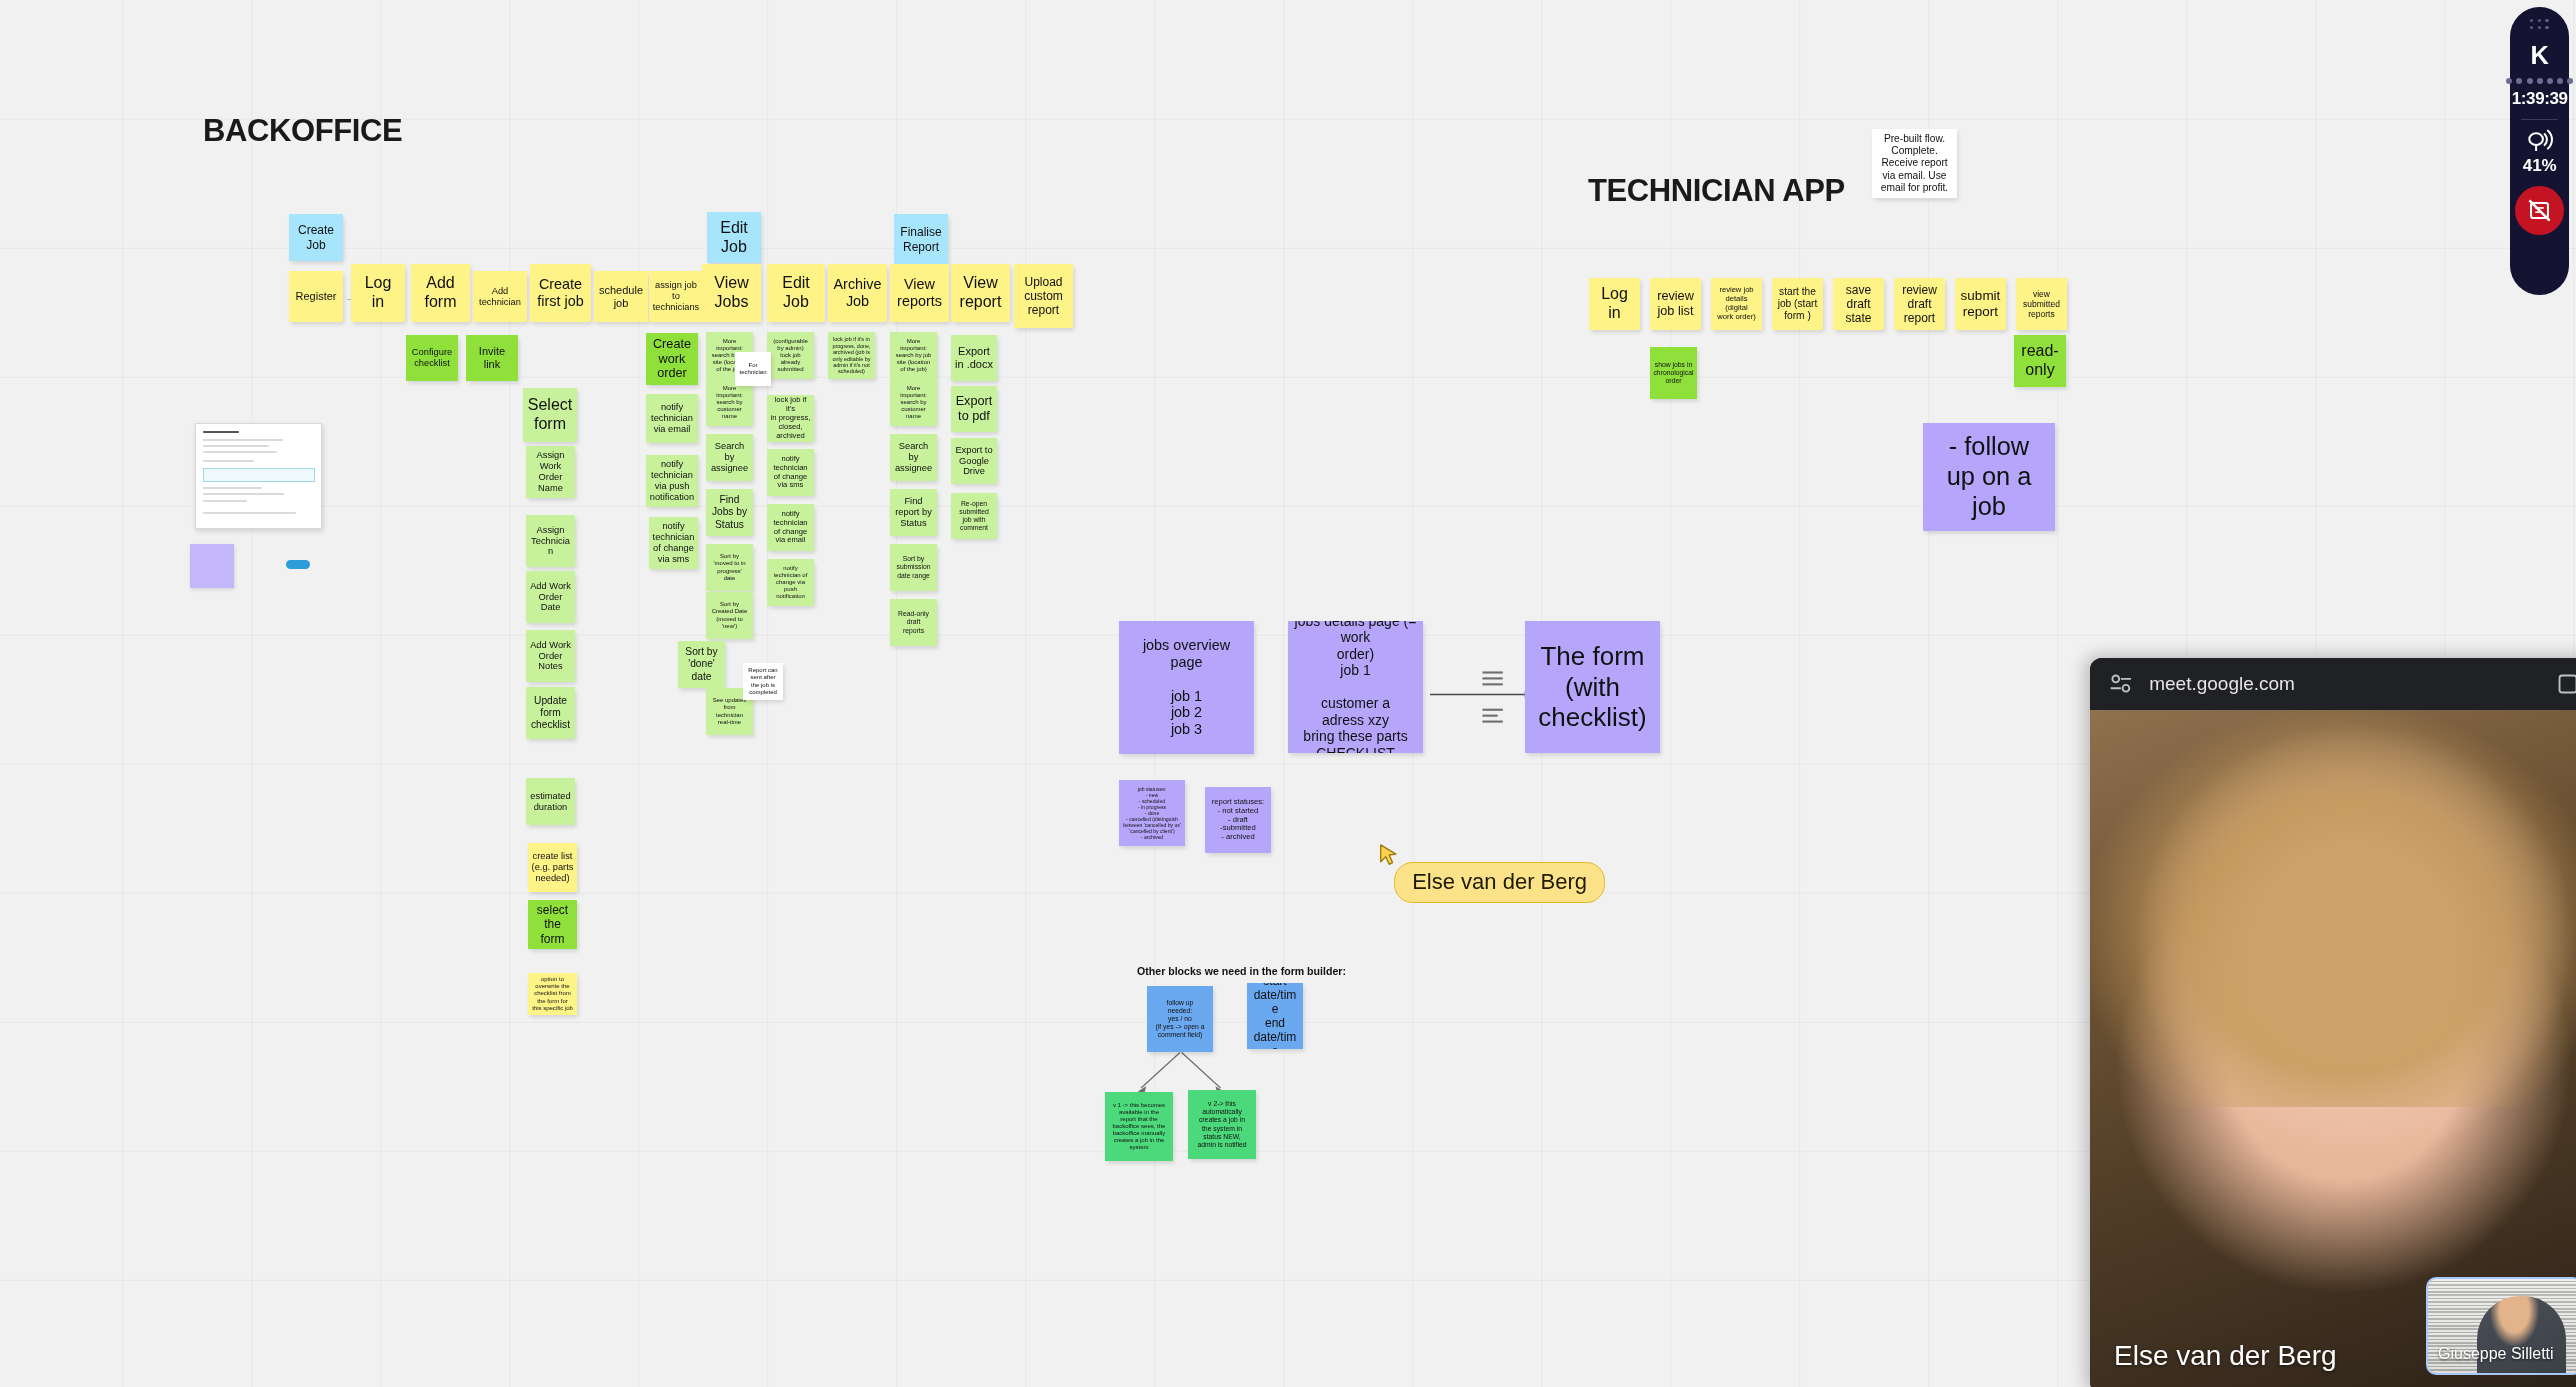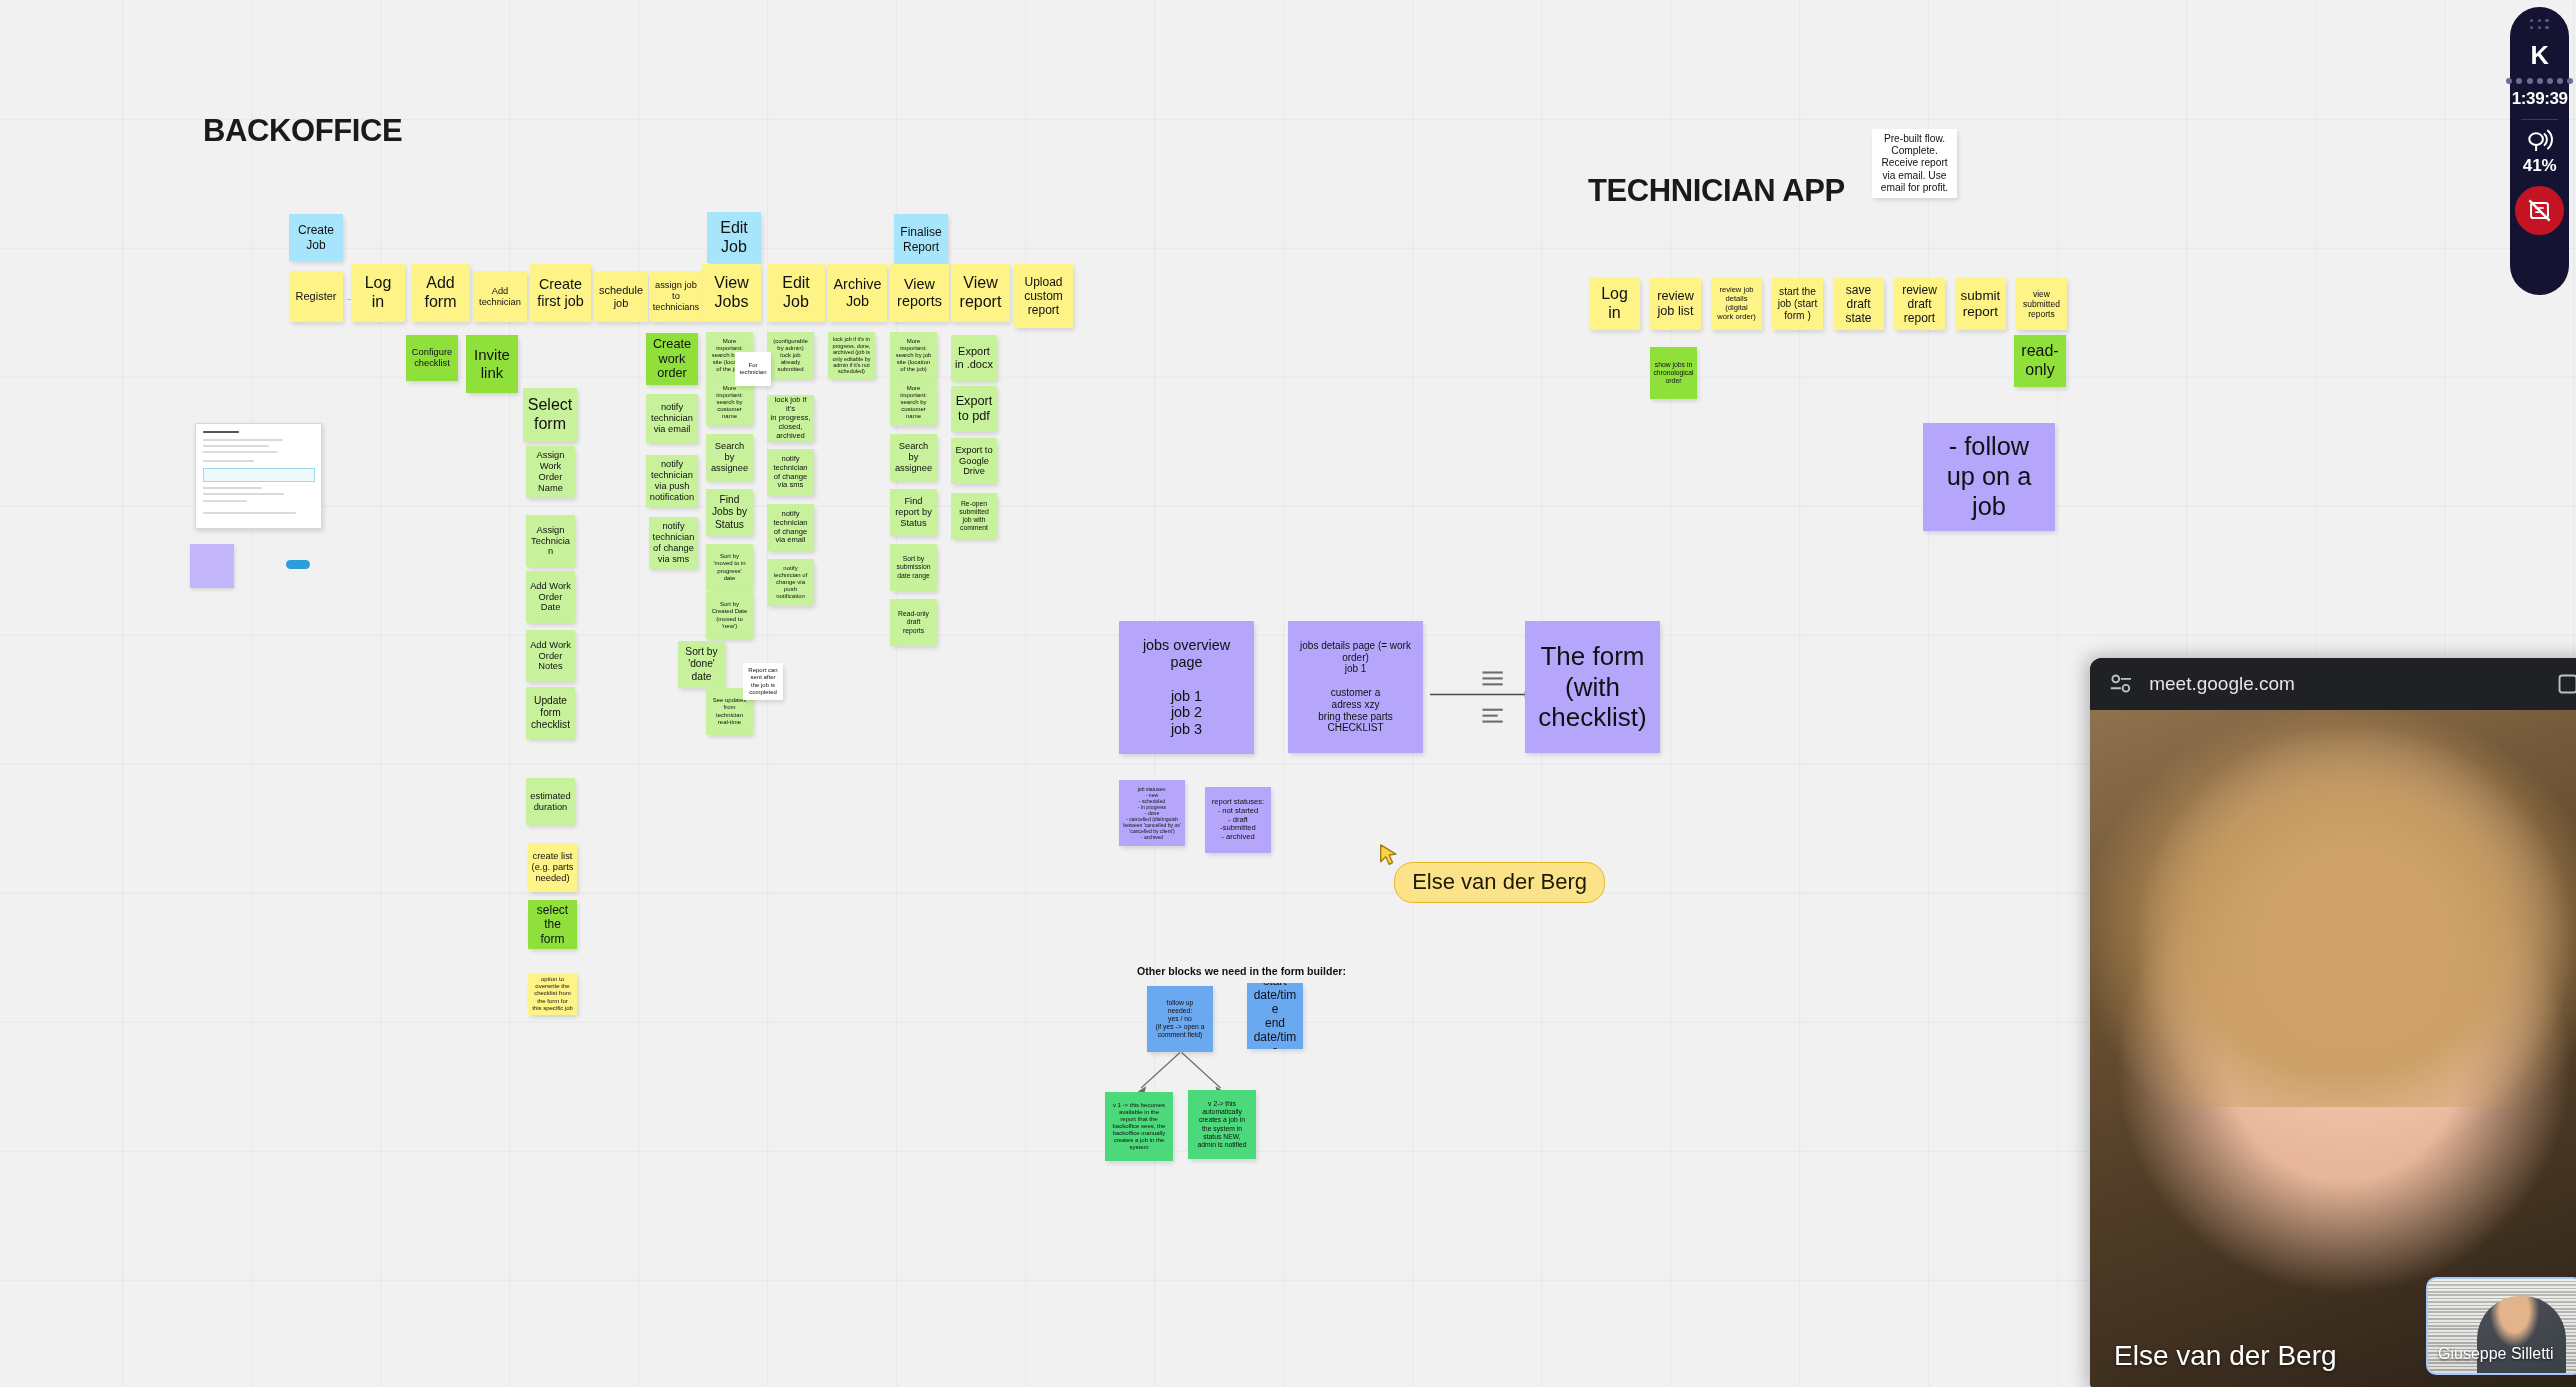--- a/index.html
+++ b/index.html
@@ -216,21 +216,21 @@
 Report</div>
     <div class="note y" style="left: 890px; top: 264px; width: 59px; height: 58px; font-size: 14.4px;">View
 reports</div>
     <div class="note y" style="left: 951px; top: 264px; width: 59px; height: 58px; font-size: 16px;">View
 report</div>
     <div class="note y" style="left: 1014px; top: 264px; width: 59px; height: 64px; font-size: 12px;">Upload
 custom
 report</div>
     <div class="note g2" style="left: 406px; top: 335px; width: 52px; height: 46px; font-size: 9.3px;">Configure
 checklist</div>
-    <div class="note g2" style="left: 466px; top: 335px; width: 52px; height: 58px; font-size: 15px;">Invite
+    <div class="note g2" style="left: 466px; top: 335px; width: 52px; height: 46px; font-size: 11px;">Invite
 link</div>
     <div class="note g" style="left: 523px; top: 388px; width: 54px; height: 54px; font-size: 16px;">Select
 form</div>
     <div class="note g" style="left: 526px; top: 446px; width: 49px; height: 52px; font-size: 9.3px;">Assign
 Work
 Order
 Name</div>
     <div class="note g" style="left: 526px; top: 515px; width: 49px; height: 52px; font-size: 9.3px;">Assign
 Technician</div>
     <div class="note g" style="left: 526px; top: 571px; width: 49px; height: 52px; font-size: 9.3px;">Add Work
@@ -401,21 +401,21 @@
 email for profit.</div>
     <div class="note p" style="left: 1923px; top: 423px; width: 132px; height: 108px; font-size: 25.4px;">- follow
 up on a
 job</div>
     <div class="note p" style="left: 1119px; top: 621px; width: 135px; height: 133px; font-size: 14.4px;">jobs overview
 page
 
 job 1
 job 2
 job 3</div>
-    <div class="note p" style="left: 1288px; top: 621px; width: 135px; height: 132px; font-size: 10px;">jobs details page (= work
+    <div class="note p" style="left: 1288px; top: 621px; width: 135px; height: 132px; font-size: 14px;">jobs details page (= work
 order)
 job 1
 
 customer a
 adress xzy
 bring these parts
 CHECKLIST</div>
     <div class="note p" style="left: 1525px; top: 621px; width: 135px; height: 132px; font-size: 26px;">The form
 (with
 checklist)</div>

